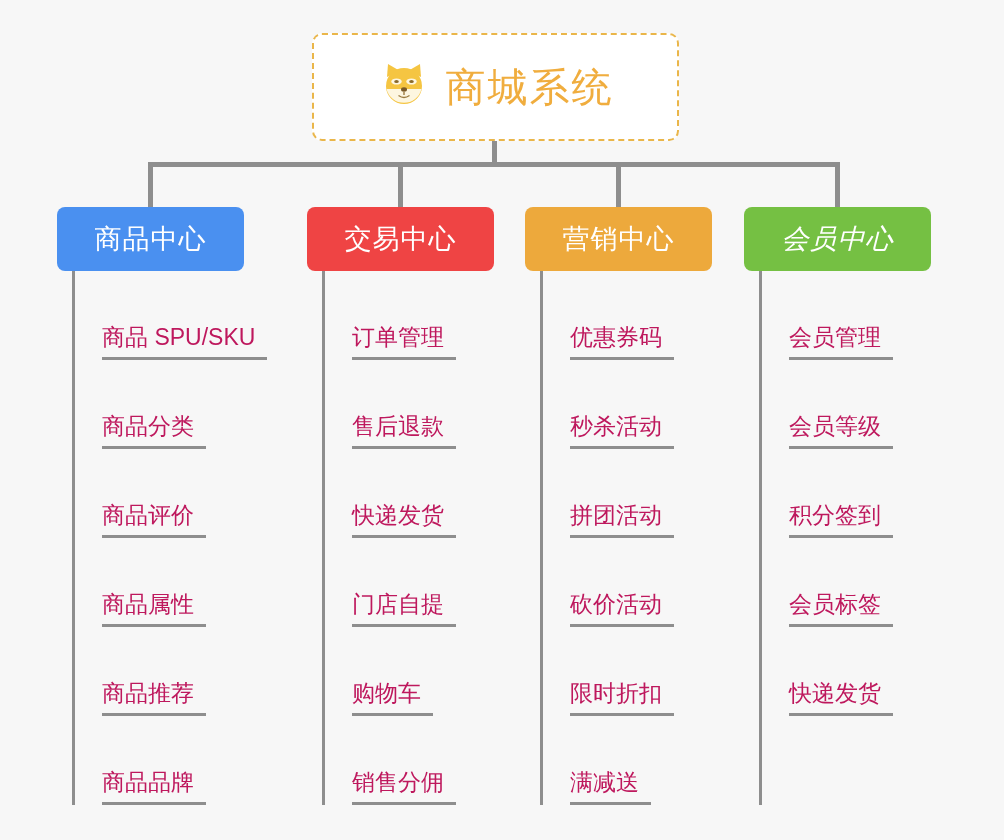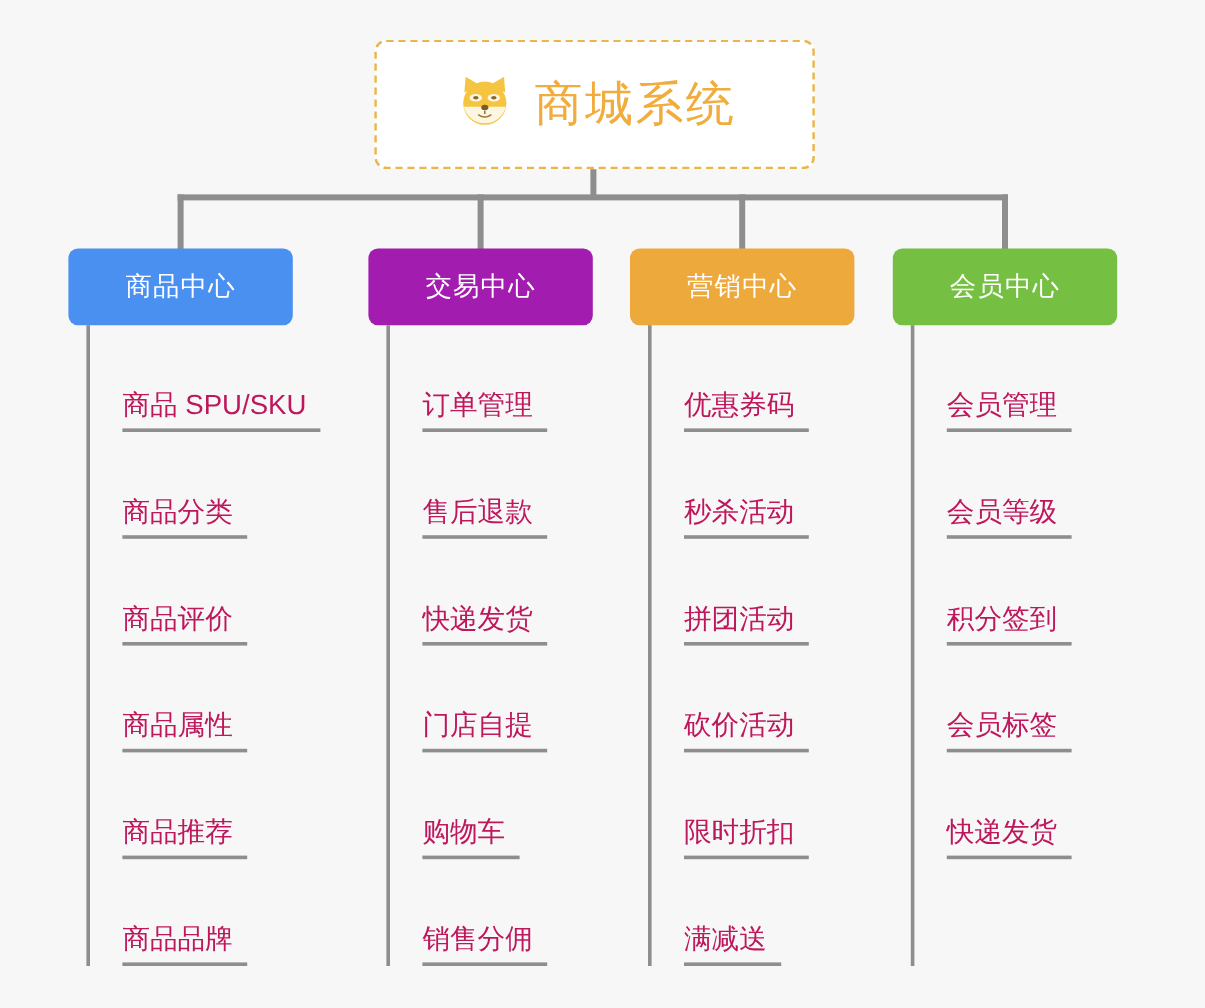--- a/index.html
+++ b/index.html
@@ -67,21 +67,21 @@
   #col-3 { left: 744px; }
 
   .col-header {
     width: 187px;
     height: 64px;
     border-radius: 8px;
     display: flex;
     align-items: center;
     justify-content: center;
     color: #ffffff;
-    font-size: 22px;
+    font-size: 27px;
     letter-spacing: 1px;
     line-height: 1;
   }
 
   
   .children {
     position: relative;
     margin-top: 0;
     padding-left: 15px;
   }
@@ -172,21 +172,21 @@
       <div class="item">
           <span class="item-label" style="border-bottom-color: rgb(142, 142, 142);">商品推荐</span>
         </div>
       <div class="item">
           <span class="item-label" style="border-bottom-color: rgb(142, 142, 142);">商品品牌</span>
         </div>
     </div>
   </div>
 
   <div class="column" id="col-1">
-    <div class="col-header" style="background: #a21caf;">
+    <div class="col-header" style="background: #ef4444;">
       <span>交易中心</span>
     </div>
     <div class="children">
       <div class="spine" style="background: rgb(142, 142, 142); height: 534px;"></div>
       <div class="item">
           <span class="item-label" style="border-bottom-color: rgb(142, 142, 142);">订单管理</span>
         </div>
       <div class="item">
           <span class="item-label" style="border-bottom-color: rgb(142, 142, 142);">售后退款</span>
         </div>
@@ -226,21 +226,21 @@
       <div class="item">
           <span class="item-label" style="border-bottom-color: rgb(142, 142, 142);">限时折扣</span>
         </div>
       <div class="item">
           <span class="item-label" style="border-bottom-color: rgb(142, 142, 142);">满减送</span>
         </div>
     </div>
   </div>
 
   <div class="column" id="col-3">
-    <div class="col-header" style="background: rgb(117, 192, 67);">
+    <div class="col-header" style="background: rgb(117, 192, 67); font-style: italic;">
       <span>会员中心</span>
     </div>
     <div class="children">
       <div class="spine" style="background: rgb(142, 142, 142); height: 534px;"></div>
       <div class="item">
           <span class="item-label" style="border-bottom-color: rgb(142, 142, 142);">会员管理</span>
         </div>
       <div class="item">
           <span class="item-label" style="border-bottom-color: rgb(142, 142, 142);">会员等级</span>
         </div>

